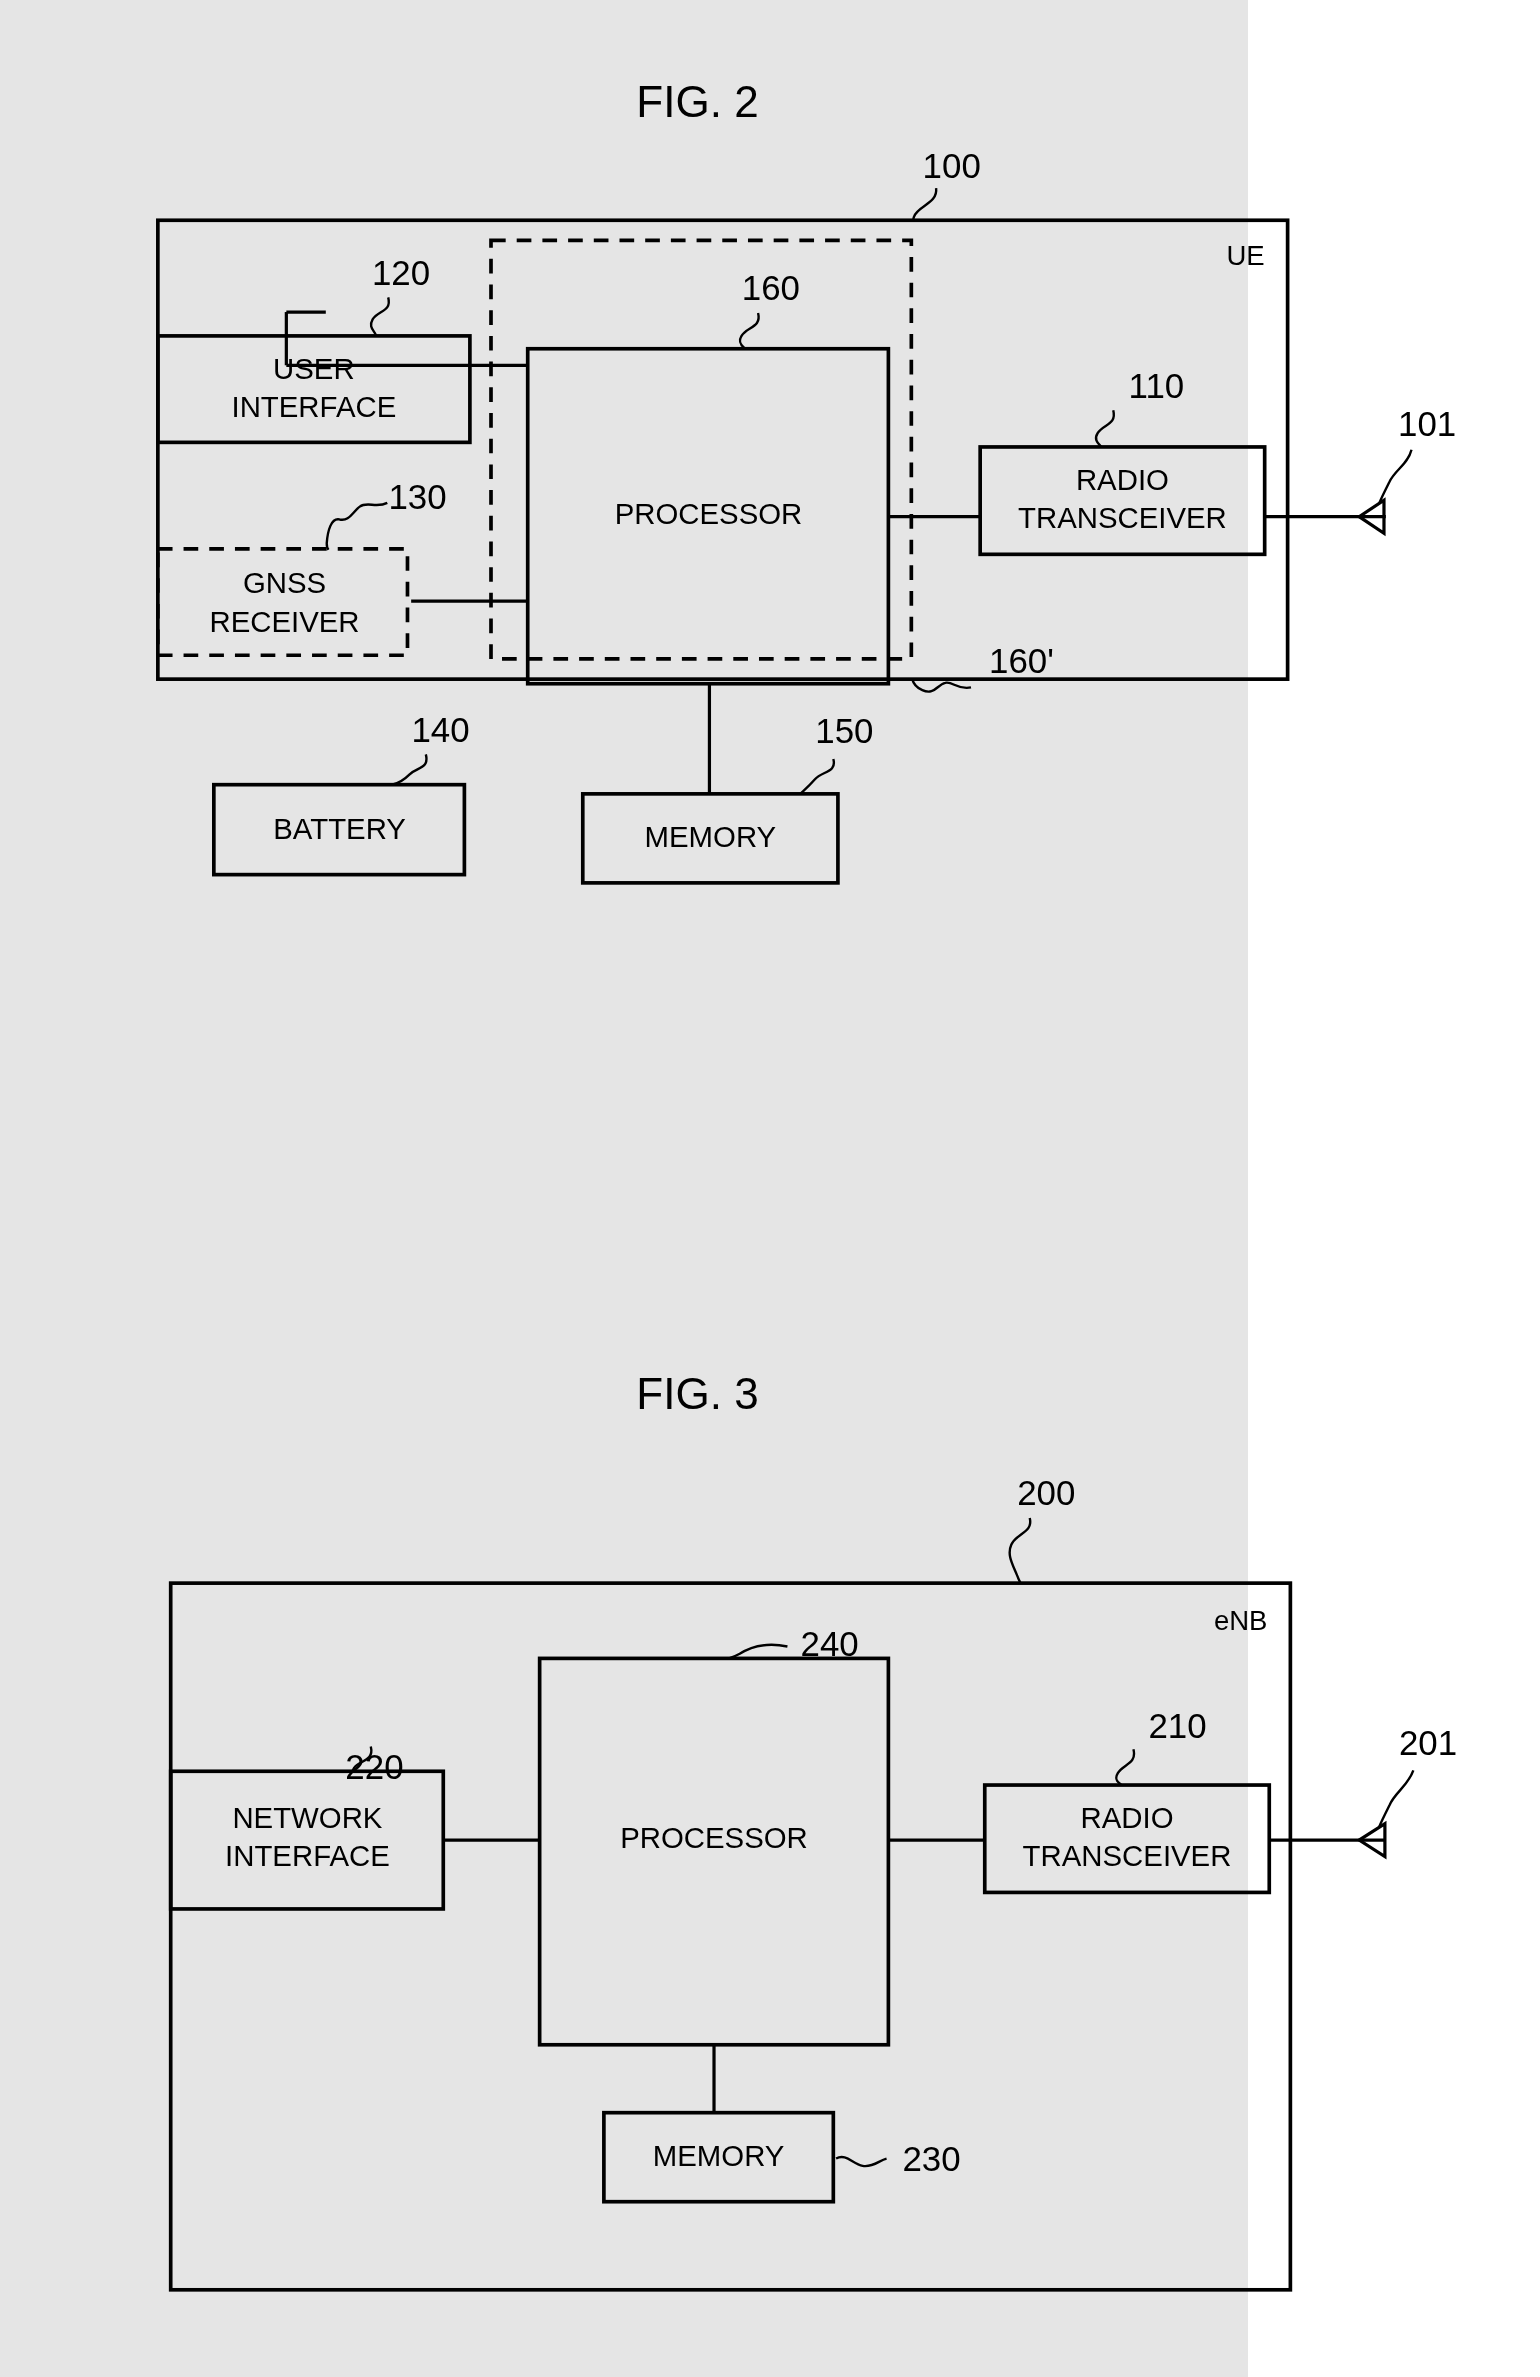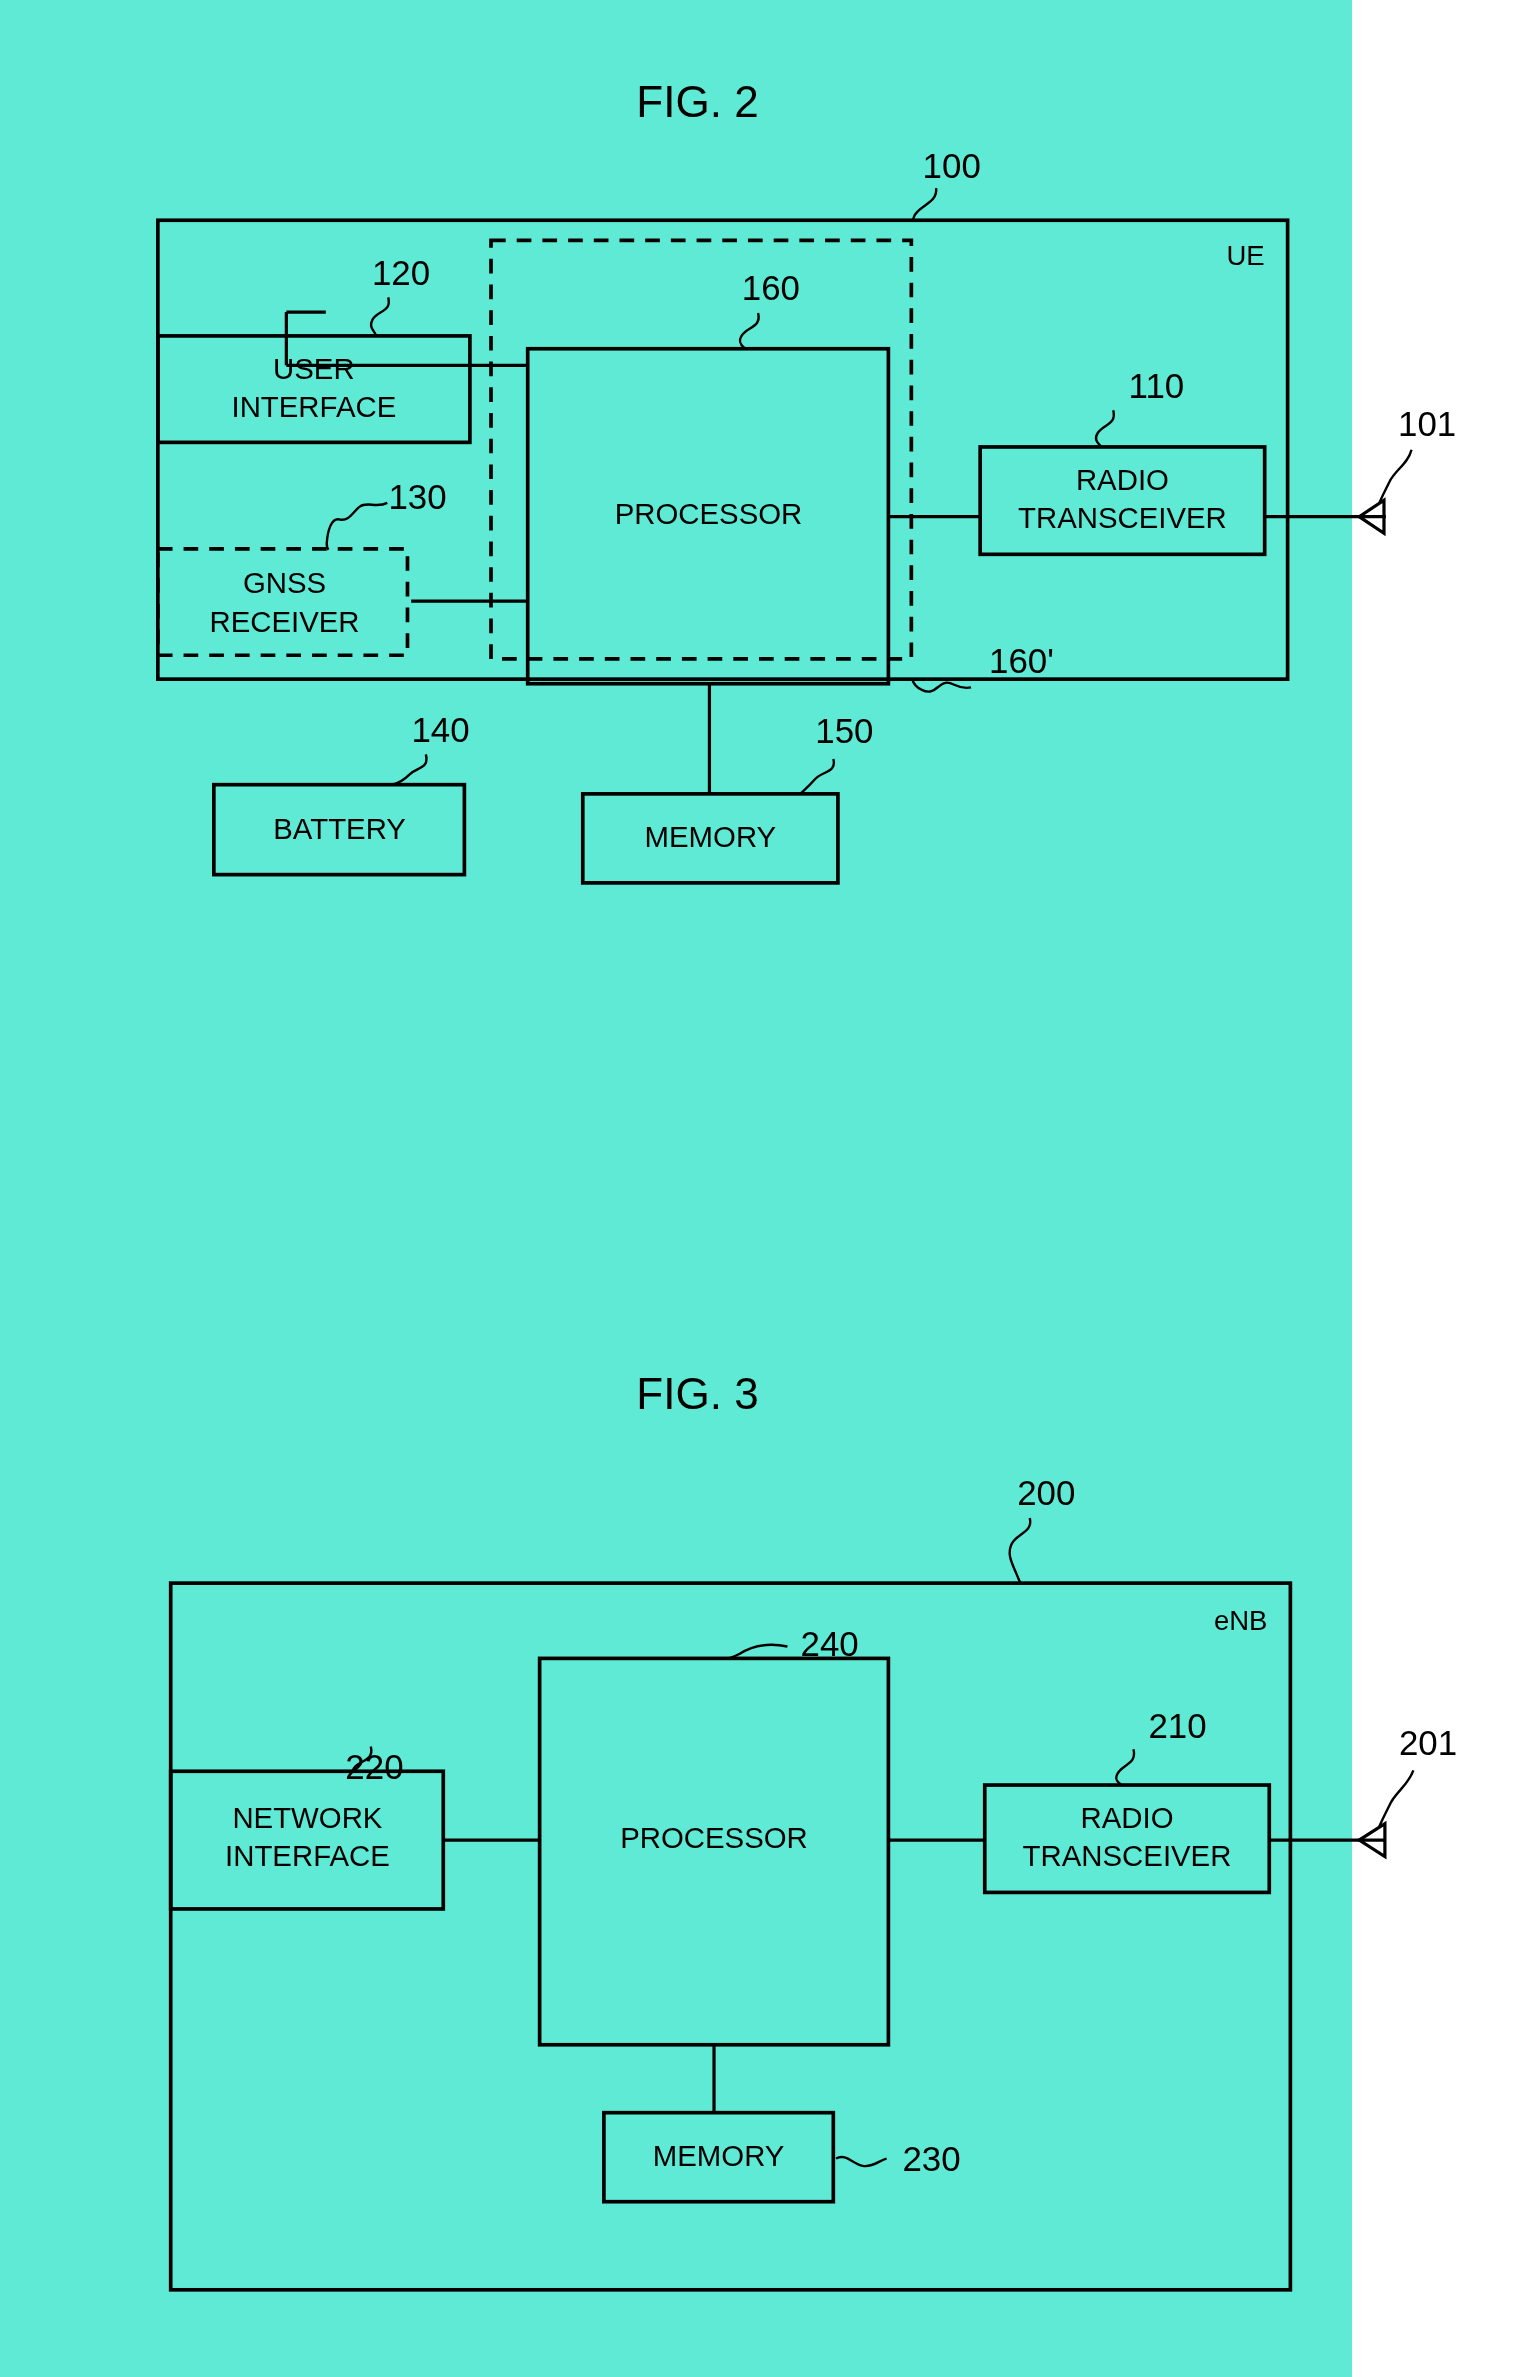--- a/index.html
+++ b/index.html
@@ -9,23 +9,23 @@
   }
   body {
     width: 1540px;
     height: 2377px;
     font-family: "Liberation Sans", sans-serif;
     color: #000000;
     overflow: hidden;
   }
   #figure-sheet {
     position: relative;
-    width: 1352px;
+    width: 1248px;
     height: 2377px;
-    background: #5eead4;
+    background: #e5e5e5;
   }
   svg.figure-canvas {
     position: absolute;
     top: 0;
     left: 0;
     width: 1540px;
     height: 2377px;
     display: block;
   }
   .fig-title {

